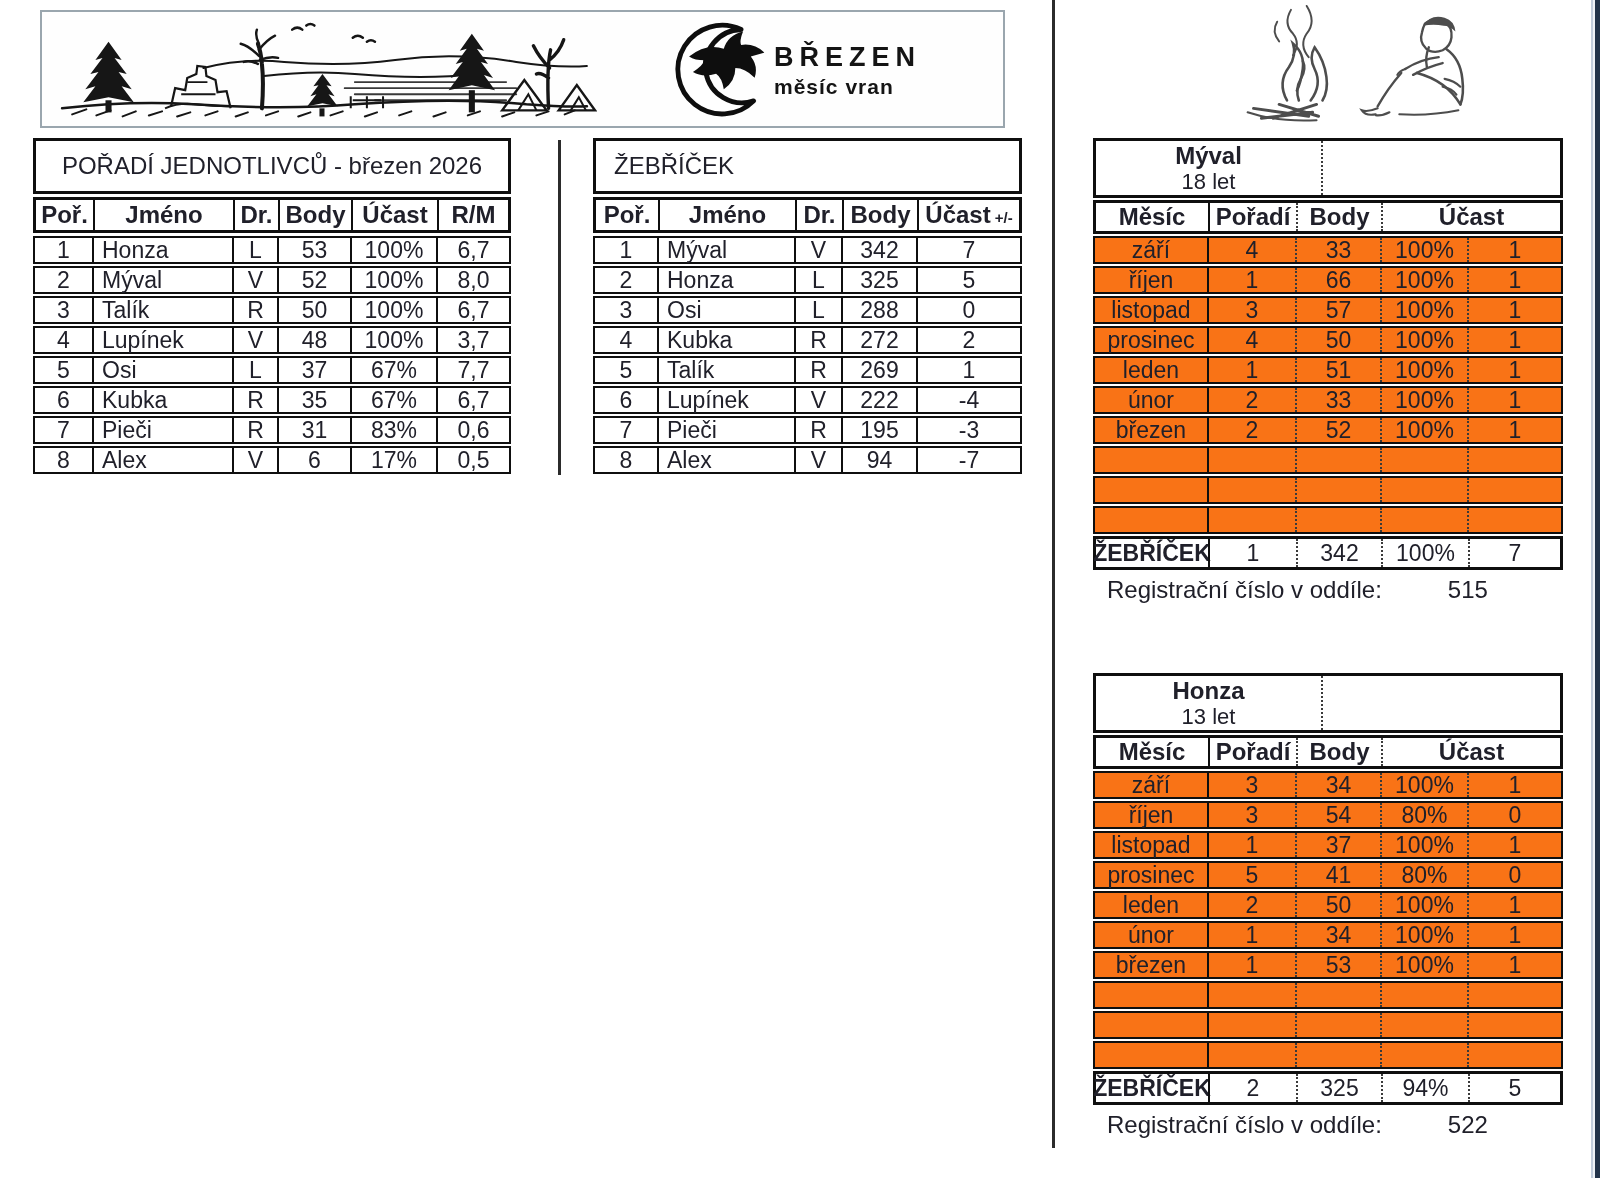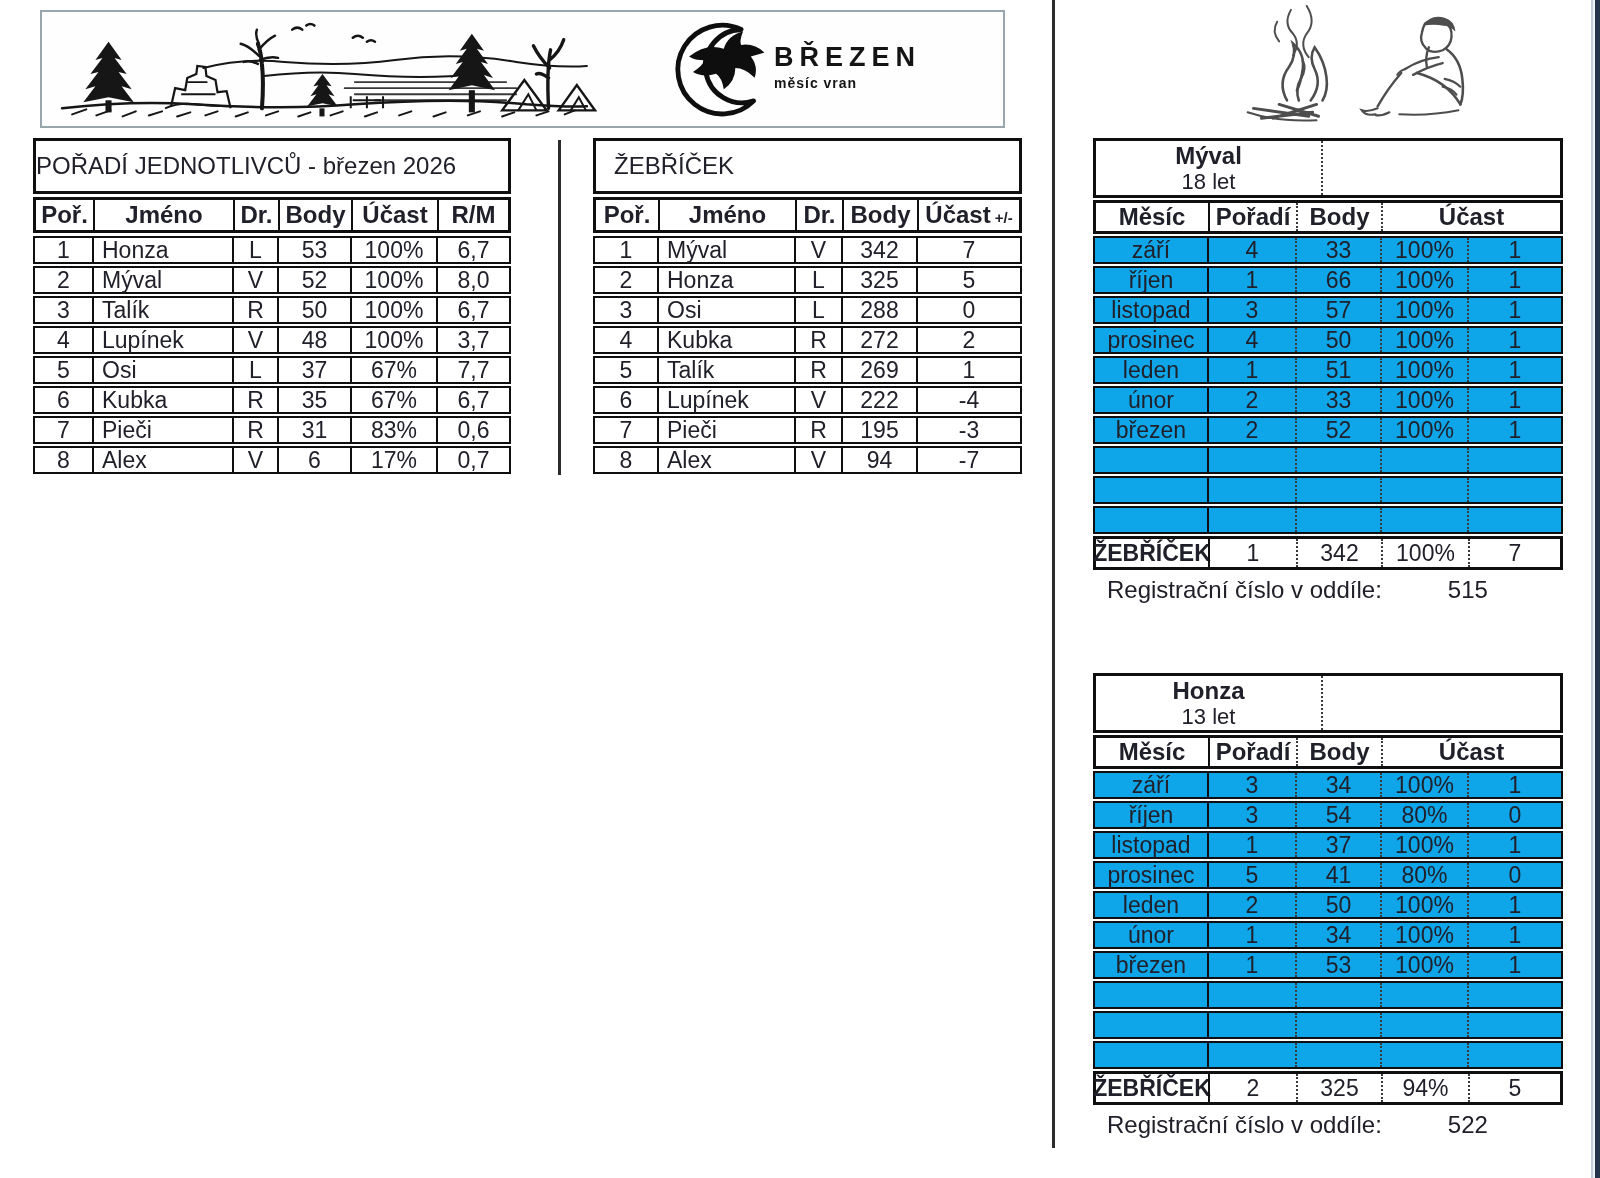--- a/index.html
+++ b/index.html
@@ -9,32 +9,32 @@
     font-family:"Liberation Sans","DejaVu Sans",sans-serif; color:#20202a; overflow:hidden;
   }
   
   .banner { position:absolute; left:40px; top:10px; width:965px; height:118px;
     border:2px solid #9aa6ae; background:#fefefe; }
   .landscape { position:absolute; left:10px; top:3px; width:545px; height:110px; }
   .logo { position:absolute; left:622px; top:4px; display:flex; align-items:flex-start; }
   .logo svg { width:108px; height:108px; }
   .logo-text { margin-left:2px; padding-top:26px; color:#141414; }
   .logo-title { font-size:27px; font-weight:bold; letter-spacing:6px; }
-  .logo-sub { font-size:14px; font-weight:bold; letter-spacing:1px; margin-top:2px; }
+  .logo-sub { font-size:21px; font-weight:bold; letter-spacing:1px; margin-top:2px; }
   
   .campfire { position:absolute; left:1195px; top:2px; width:316px; height:130px; }
   
   .divider-short { position:absolute; left:558px; top:140px; width:3px; height:335px; background:#2b2b2b; }
   .divider-long  { position:absolute; left:1052px; top:0; width:3px; height:1148px; background:#2b2b2b; }
   .right-edge { position:absolute; left:1591px; top:0; width:9px; height:1178px;
     background:linear-gradient(to right,#c3cedd 0 2px,#eef2f7 2px 4px,#22334a 4px 9px); }
   
   .xtable { position:absolute; }
   .title-box { border:3px solid #0f0f0f; background:#fff; height:56px; margin-bottom:3px;
-    display:flex; align-items:center; justify-content:flex-start; font-size:24px; }
+    display:flex; align-items:center; justify-content:center; font-size:24px; }
   .title-box.split { justify-content:flex-start; padding-left:18px; gap:56px; }
   .hdr-row { display:flex; border:3px solid #0f0f0f; background:#fff; height:36px;
     font-weight:bold; font-size:24px; margin-bottom:3px; }
   .drow { display:flex; border:2px solid #0f0f0f; background:#fff; height:28px;
     margin-bottom:2px; font-size:23px; }
   .cell { display:flex; align-items:center; justify-content:center; border-left:2px solid #0f0f0f; }
   .cell:first-child { border-left:none; }
   .cell.name { justify-content:flex-start; padding-left:8px; }
   .suffix { font-size:15px; font-weight:bold; margin-left:4px; margin-top:4px; }
   
@@ -48,21 +48,21 @@
   #card1 { top:138px; } #card2 { top:673px; }
   .namebox { display:flex; border:3px solid #0f0f0f; background:#fff; height:60px; margin-bottom:2px; }
   .nb-left { width:227px; border-right:2px dotted #3a3a3a; display:flex; flex-direction:column;
     align-items:center; justify-content:center; }
   .nb-right { flex:1; display:flex; flex-direction:column; align-items:center; justify-content:center;
     font-size:23px; line-height:27px; }
   .nb-name { font-size:24px; font-weight:bold; line-height:27px; }
   .nb-age { font-size:22px; line-height:25px; }
   .chdr { display:flex; border:3px solid #0f0f0f; background:#fff; height:34px;
     font-weight:bold; font-size:24px; margin-bottom:2px; }
-  .crow { display:flex; border:2px solid #0f0f0f; background:#0ea5e9; height:28px;
+  .crow { display:flex; border:2px solid #0f0f0f; background:#f97316; height:28px;
     margin-bottom:2px; font-size:23px; }
   .csummary { display:flex; border:3px solid #0f0f0f; background:#fff; height:34px; font-size:23px; }
   .cc { display:flex; align-items:center; justify-content:center; }
   .cc0{width:112px} .cc1{width:88px; border-left:2px solid #0f0f0f}
   .cc2{width:85px; border-left:2px dotted #3a3a3a}
   .cc3{width:87px; border-left:2px dotted #3a3a3a}
   .cc4{flex:1; border-left:2px dotted #3a3a3a}
   .ccspan{flex:1; border-left:2px dotted #3a3a3a}
   .bold { font-weight:bold; }
   .regline { margin-top:6px; padding-left:14px; font-size:24px; display:flex; align-items:baseline;gap:32px; }
@@ -221,21 +221,21 @@
           <div class="cell t1c3">31</div>
           <div class="cell t1c4">83%</div>
           <div class="cell t1c5">0,6</div>
         </div>
         <div class="drow">
           <div class="cell t1c0">8</div>
           <div class="cell t1c1 name">Alex</div>
           <div class="cell t1c2">V</div>
           <div class="cell t1c3">6</div>
           <div class="cell t1c4">17%</div>
-          <div class="cell t1c5">0,7</div>
+          <div class="cell t1c5">0,5</div>
         </div>
       </div>
   </section>
 
   <section class="xtable" id="t2">
     <div class="title-box split">
       <span>ŽEBŘÍČEK</span>
     </div>
     <div class="hdr-row">
       <div class="cell t2c0">Poř.</div>

